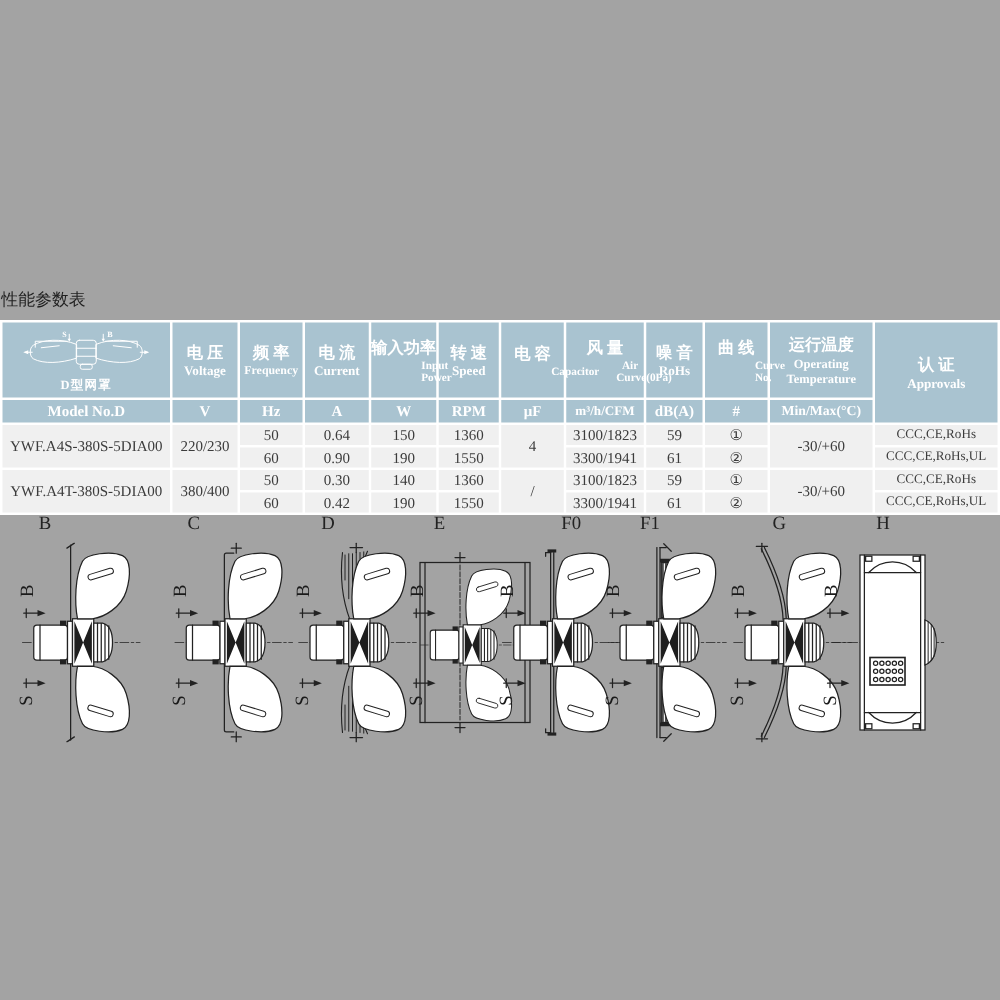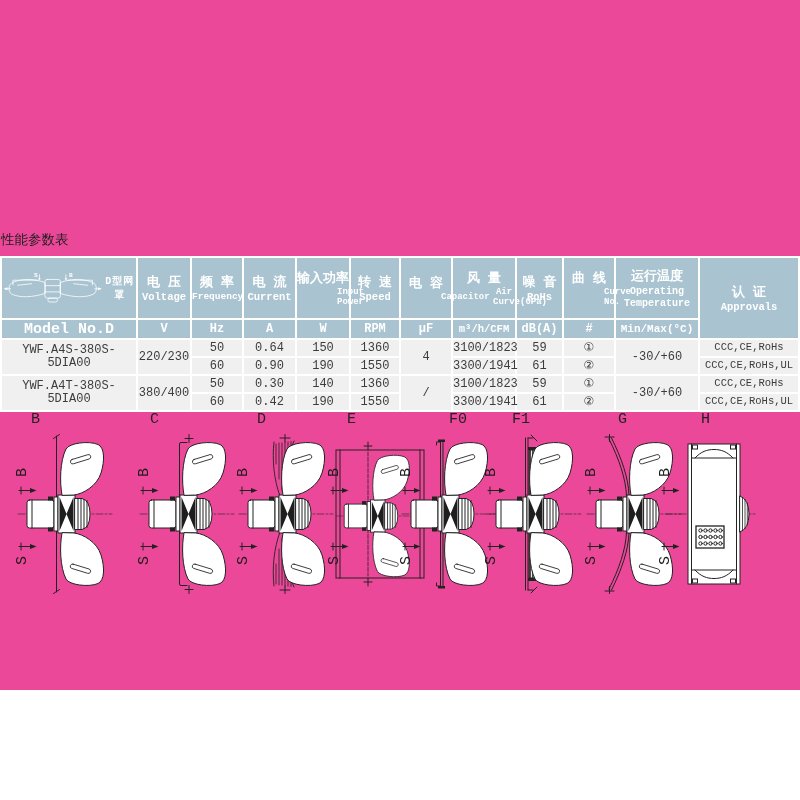--- a/index.html
+++ b/index.html
@@ -1,36 +1,36 @@
 <!DOCTYPE html>
 <html><head>
 <meta charset="utf-8">
 <style>
   html,body{margin:0;padding:0;background:#fff;}
-  .page{position:relative;width:800px;height:690px;background:#ec4899;overflow:hidden;
-        font-family:Liberation Mono, monospace;}
+  .page{position:relative;width:800px;height:800px;background:#a3a3a3;overflow:hidden;
+        font-family:Liberation Serif, serif;}
   .title{position:absolute;left:1px;top:231px;font-size:13.5px;color:#1f1f1f;}
 
   
   table.spec{position:absolute;left:0;top:256px;width:800px;table-layout:fixed;
              border-collapse:separate;border-spacing:2px;background:#fff;}
   td{padding:0;margin:0;}
   .hcell{background:#a9c3d0;color:#fff;text-align:center;vertical-align:middle;}
   .hrow1 td{height:60px;}
   .cn{font-size:13px;font-weight:bold;white-space:nowrap;}
   .en{font-size:10.5px;font-weight:bold;line-height:1.1;margin-top:1px;}
   .en-sm{font-size:9px;margin-left:40px;}
   .en-xs{font-size:10px;line-height:1.15;}
   .unit{height:18px;font-size:12px;font-weight:bold;}
   .dcell{background:#f0f0f0;color:#3c3c3c;text-align:center;vertical-align:middle;
          font-size:12px;height:16px;line-height:1.05;}
   .model-cell{font-size:12px;margin-top:44px;}
   .appr{font-size:10.5px;}
   .img-cell{vertical-align:middle;}
-  .img-wrap{display:flex;flex-direction:row;align-items:center;justify-content:center;}
+  .img-wrap{display:flex;flex-direction:column;align-items:center;justify-content:center;}
   .img-caption{color:#fff;font-size:10px;font-weight:bold;letter-spacing:1px;margin-top:0px;}
 
   
   .diag-label{position:absolute;top:411px;font-size:15px;color:#222;}
   .diag{position:absolute;top:434px;width:100px;height:162px;}
   .fan{position:absolute;left:0;top:0;stroke:#222;fill:none;stroke-width:1;stroke-linecap:round;}
   .flow{position:absolute;font-size:15px;color:#1a1a1a;transform:rotate(-90deg);line-height:1;}
   .flow-b{left:3px;top:31px;}
   .flow-s{left:3px;top:119px;}
 </style>
@@ -156,21 +156,21 @@
       <td class="hcell">
         <div class="cn">运行温度</div>
         <div class="en en-xs">Operating Temperature</div>
       </td>
       <td class="hcell" rowspan="2">
         <div class="cn">认 证</div>
         <div class="en">Approvals</div>
       </td>
     </tr>
     <tr>
-      <td class="hcell unit" style="font-size:15px">Model No.D</td>
+      <td class="hcell unit" style="font-size:12px">Model No.D</td>
       <td class="hcell unit">V</td>
       <td class="hcell unit">Hz</td>
       <td class="hcell unit">A</td>
       <td class="hcell unit">W</td>
       <td class="hcell unit">RPM</td>
       <td class="hcell unit">μF</td>
       <td class="hcell unit" style="font-size:10.5px">m³/h/CFM</td>
       <td class="hcell unit">dB(A)</td>
       <td class="hcell unit">#</td>
       <td class="hcell unit" style="font-size:11px">Min/Max(°C)</td>

